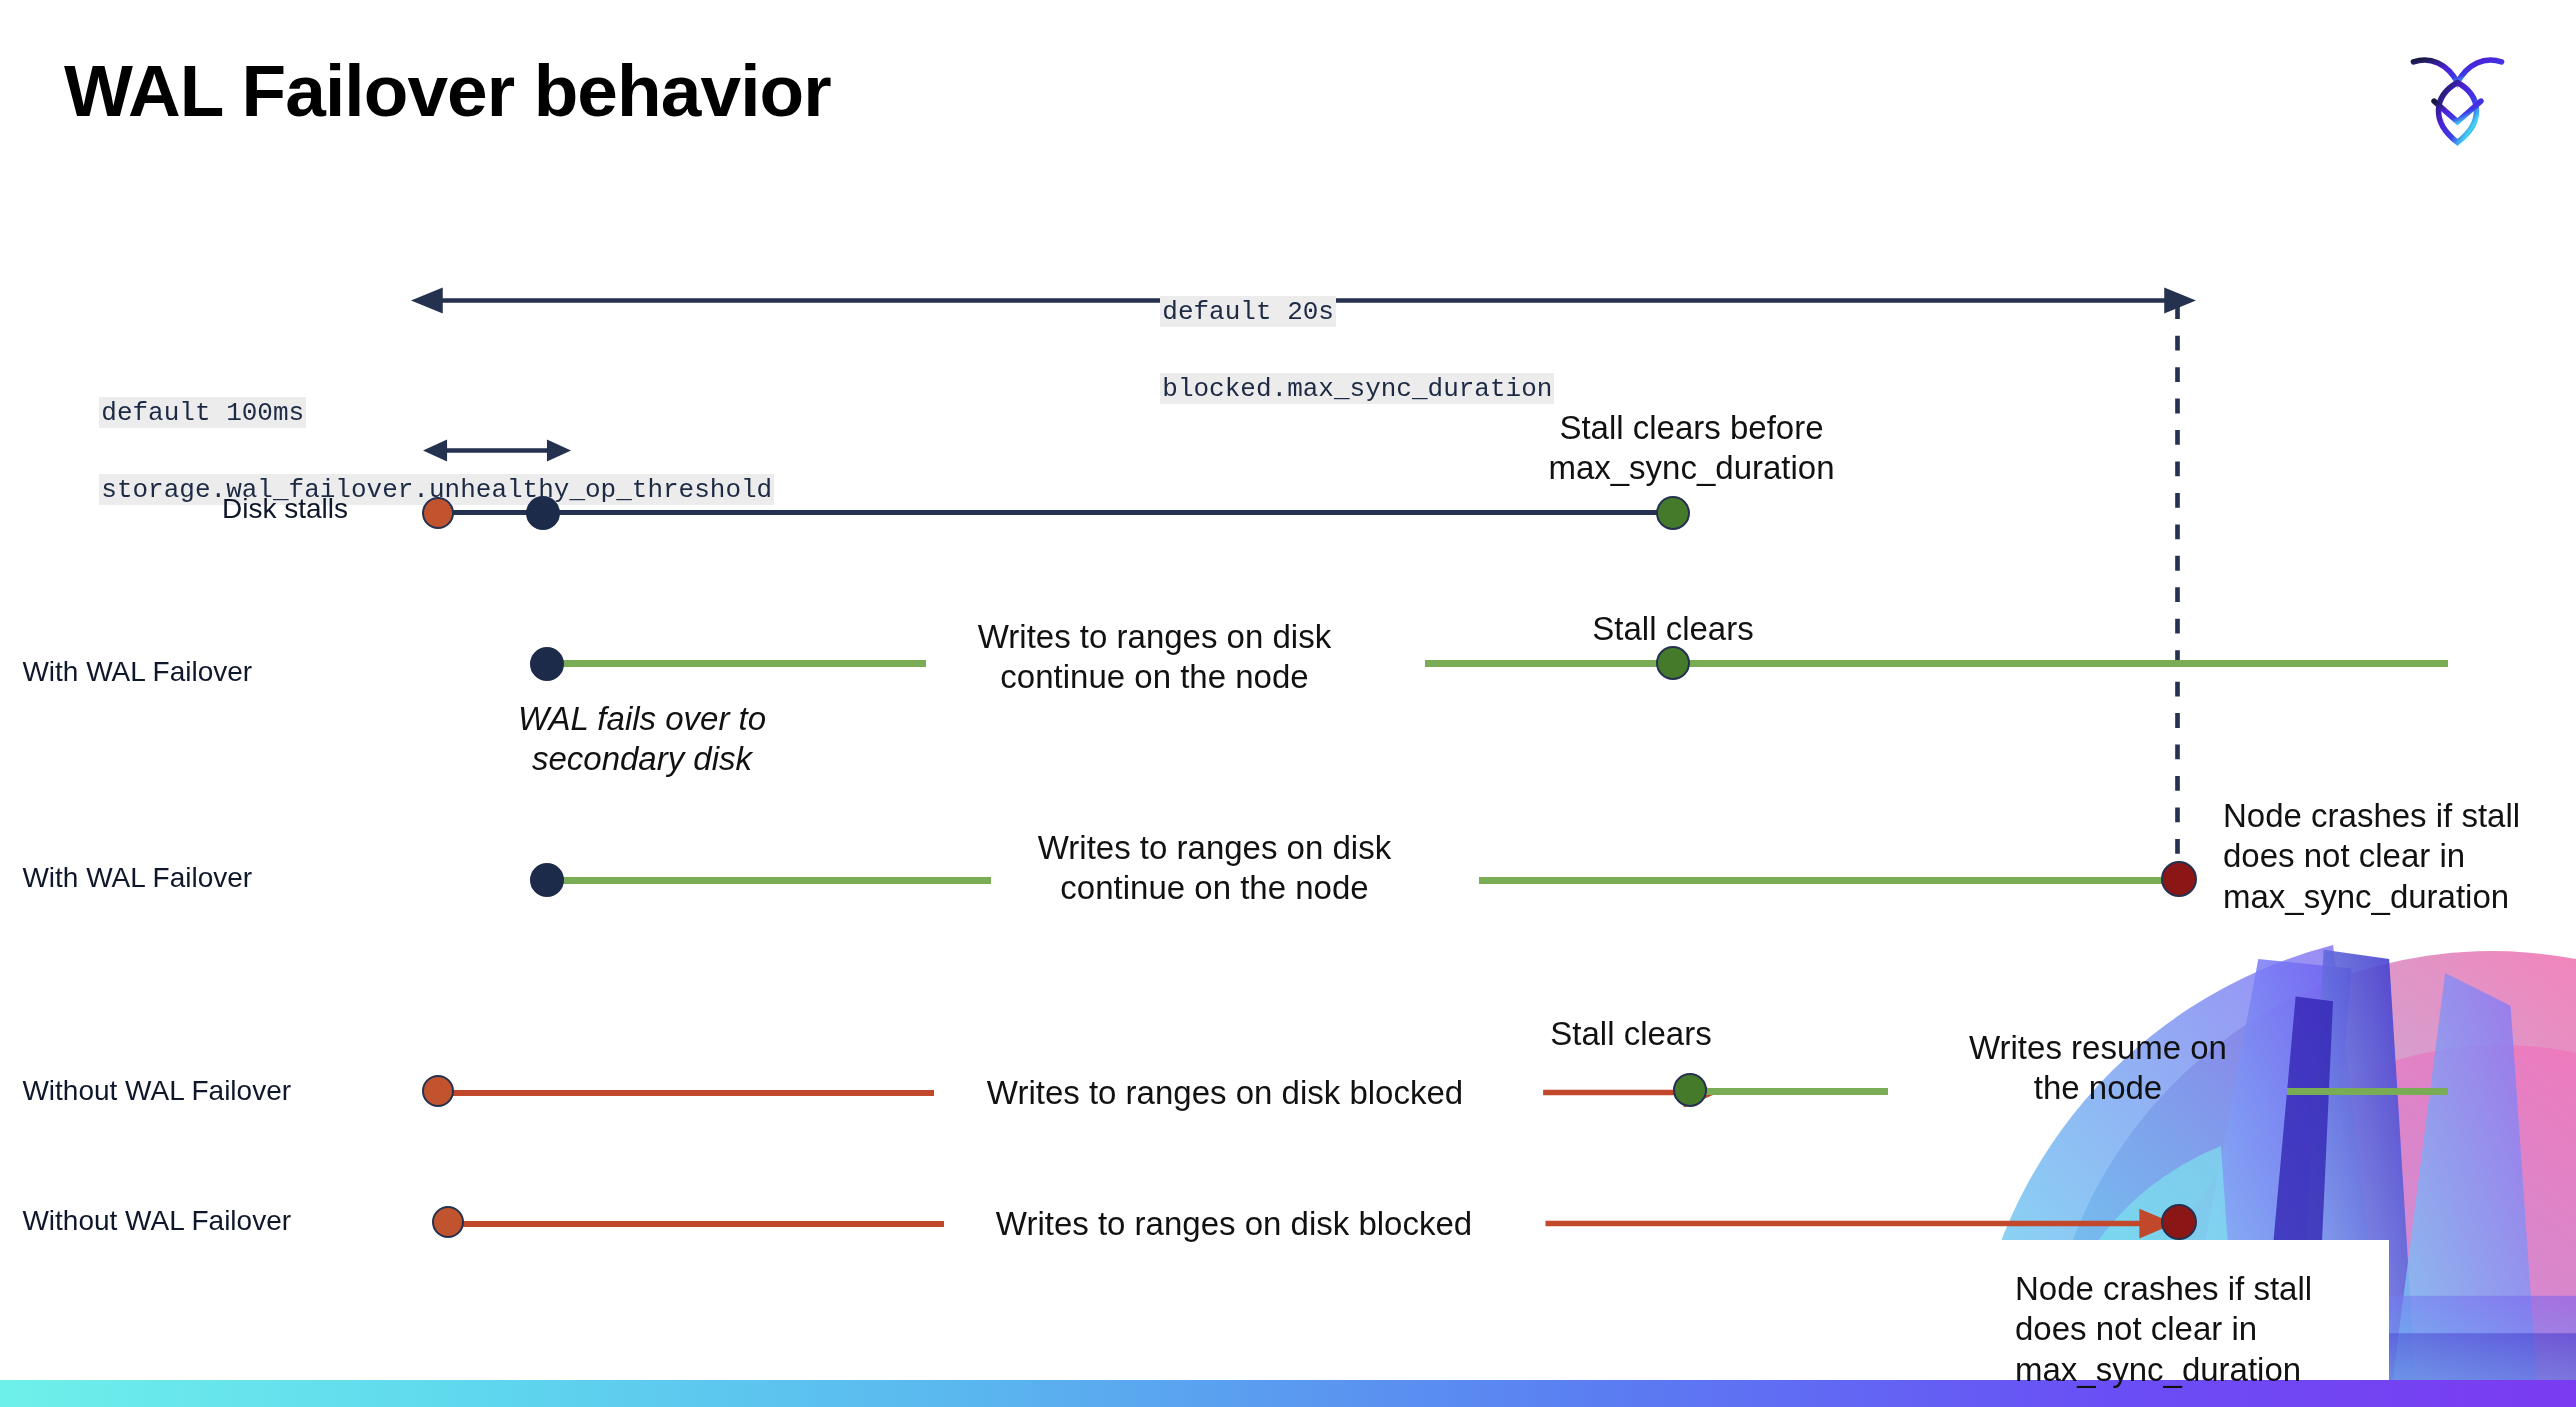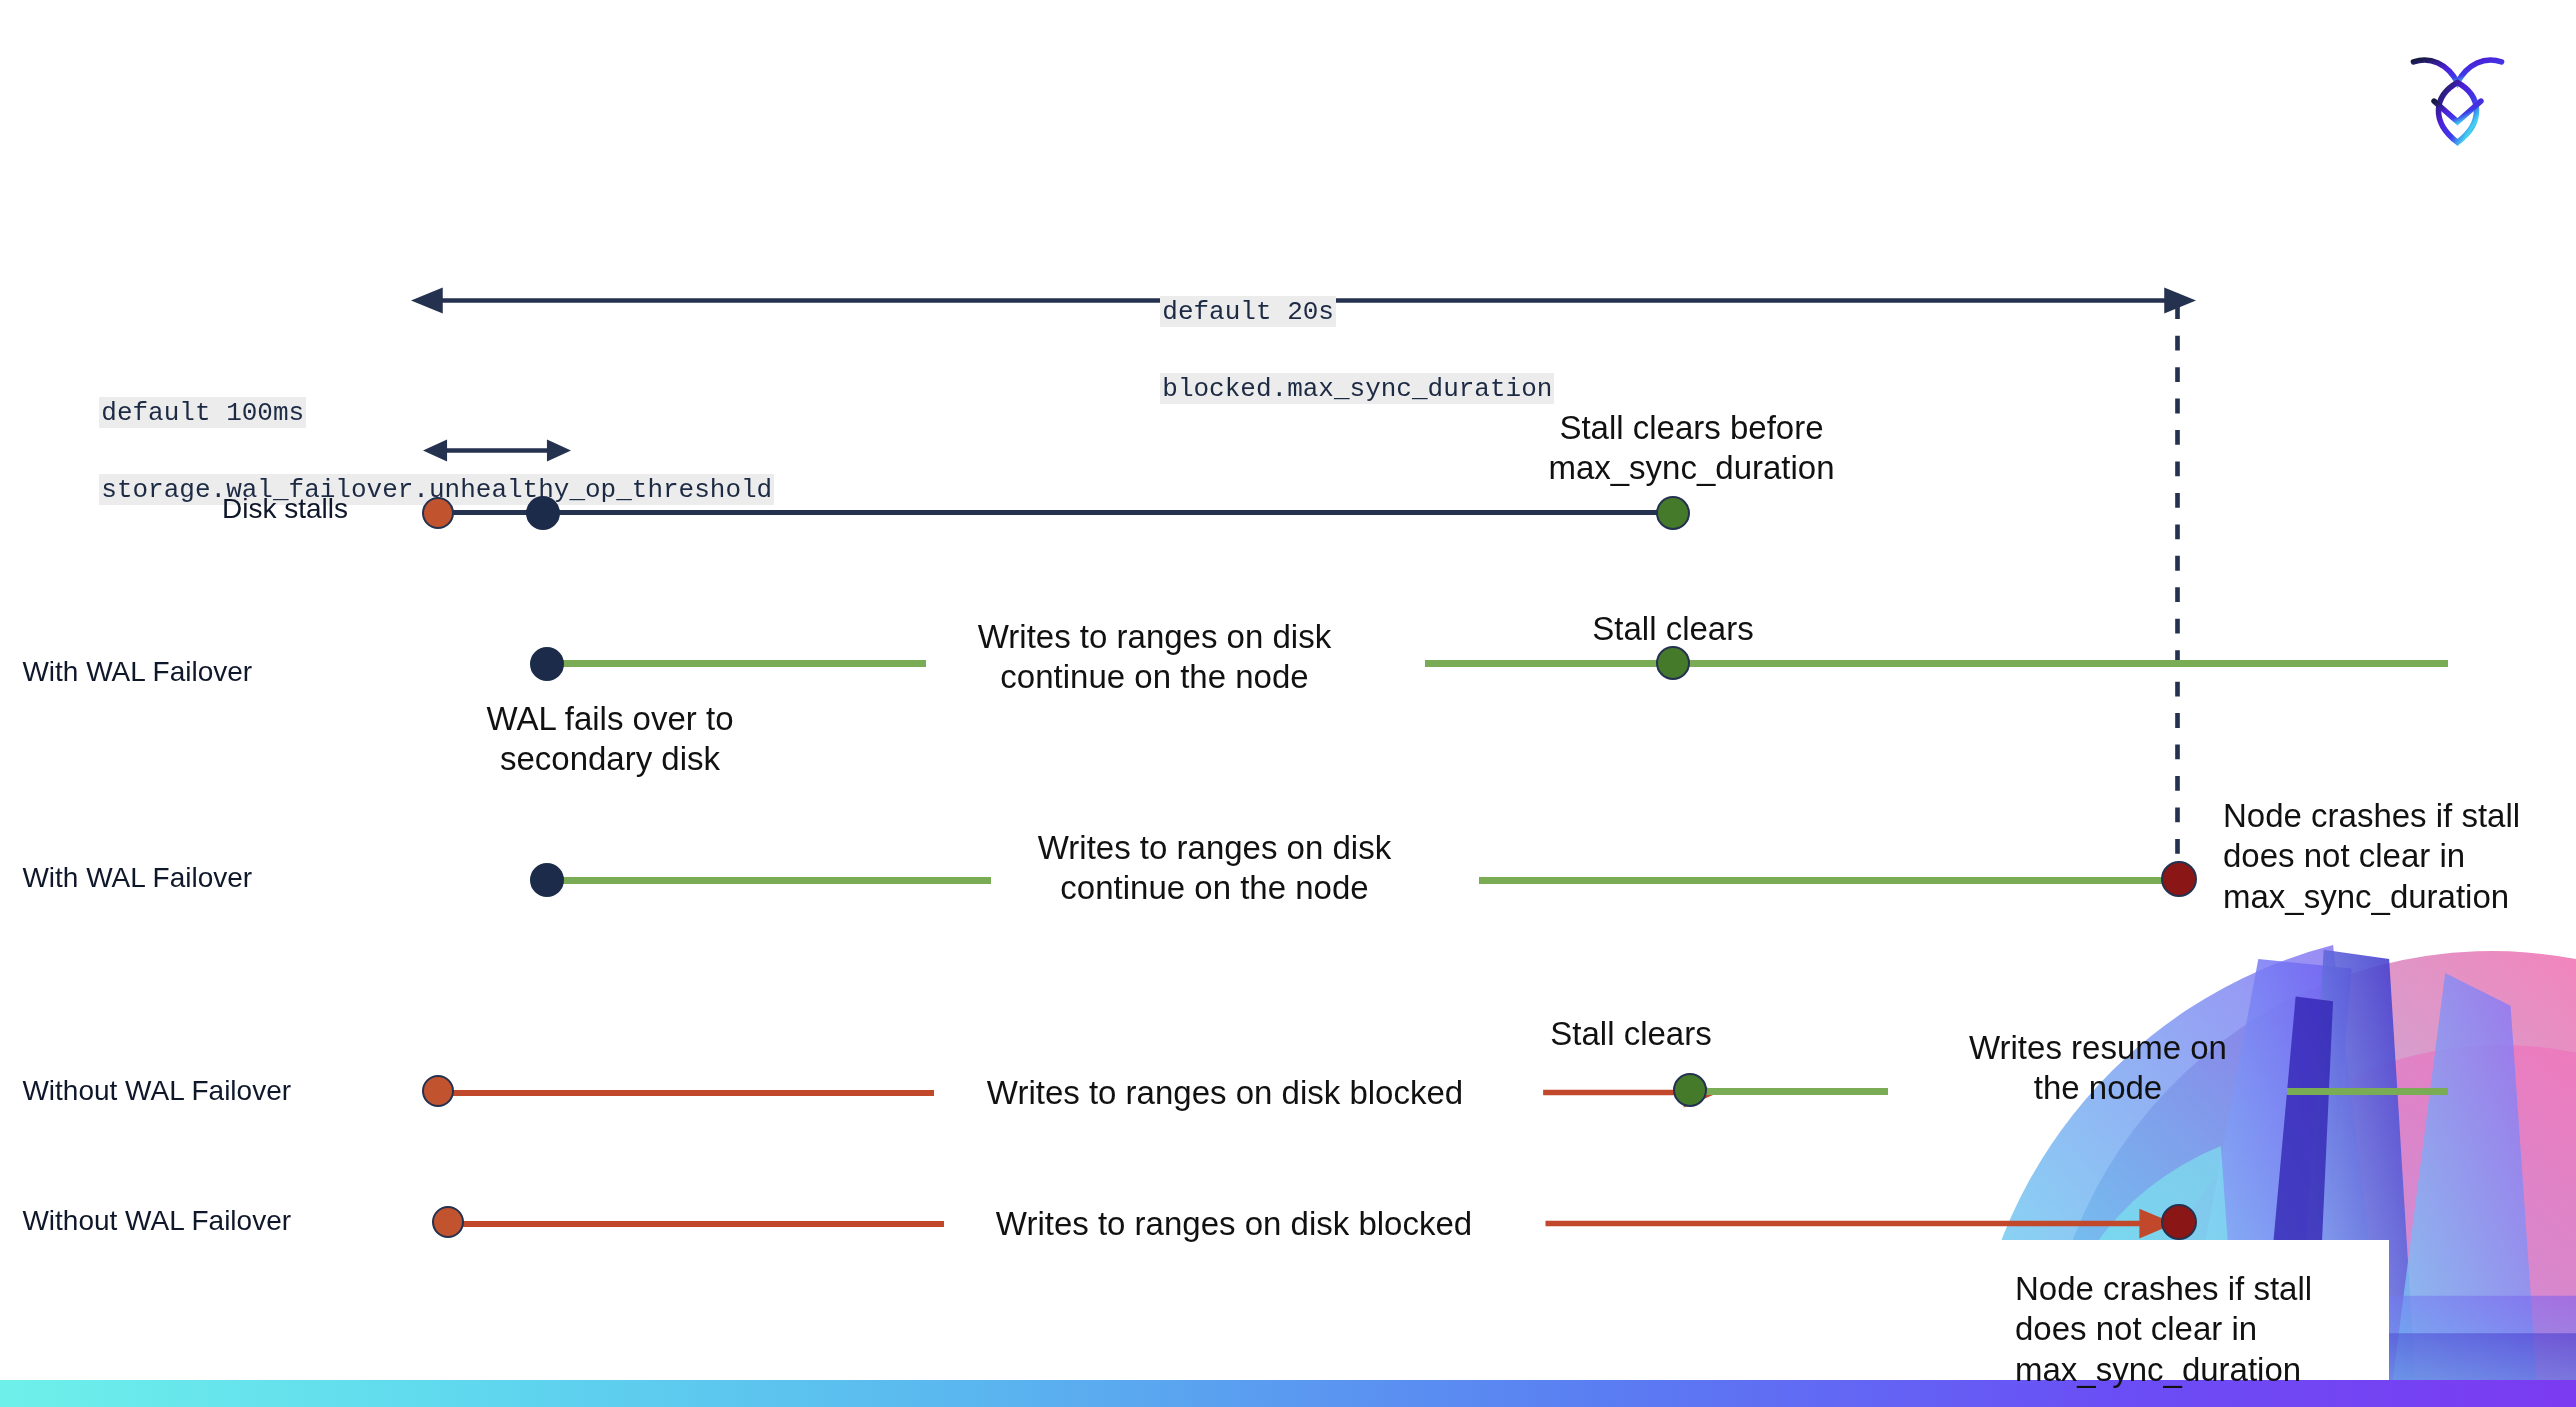--- a/index.html
+++ b/index.html
@@ -119,20 +119,21 @@
     <path d="M560 680 L600 240 L640 245 L620 680 Z" fill="#2f1fb0" opacity="0.75"></path>
     <path d="M480 560 L900 560 L900 680 L480 680 Z" fill="url(#g3)" opacity="0.55"></path>
     <path d="M330 680 A 300 300 0 0 1 520 400 L540 680 Z" fill="#7ef0ee" opacity="0.55"></path>
     <path d="M200 680 L260 600 L900 600 L900 680 Z" fill="url(#g5)" opacity="0.5"></path>
   </svg>
 
   <div class="maskbox" style="left:1942px;top:1240px;width:447px;height:140px;"></div>
 
   <div class="bottombar"></div>
 
+  <div class="title">WAL Failover behavior</div>
 
   <svg class="logo" viewBox="0 0 110 130">
     <defs>
       <linearGradient id="lg" x1="0" y1="0" x2="1" y2="1">
         <stop offset="0" stop-color="#151b3d"></stop>
         <stop offset="0.35" stop-color="#4b1fd6"></stop>
         <stop offset="0.62" stop-color="#3f3ae8"></stop>
         <stop offset="0.82" stop-color="#42d6f0"></stop>
         <stop offset="1" stop-color="#2a2fb8"></stop>
       </linearGradient>
@@ -186,21 +187,21 @@
 
   <div class="seg green" style="left:547px;top:660px;width:379px;"></div>
   <div class="seg green" style="left:1425px;top:660px;width:1023px;"></div>
 
   <div class="dot navy" style="left:530px;top:647px;width:34px;height:34px;"></div>
   <div class="dot green" style="left:1656px;top:646px;width:34px;height:34px;"></div>
 
   <div class="note" style="left:935px;top:617px;width:439px;">Writes to ranges on disk
 continue on the node</div>
   <div class="note" style="left:1533px;top:609px;width:280px;">Stall clears</div>
-  <div class="note" style="left:442px;top:699px;width:336px;">WAL fails over to
+  <div class="note" style="left:474px;top:699px;width:336px;font-style:italic;">WAL fails over to
 secondary disk</div>
 
   <div class="rowlabel" style="left:22.4px;top:862px;">With WAL Failover</div>
 
   <div class="seg green" style="left:547px;top:877px;width:444px;"></div>
   <div class="seg green" style="left:1479px;top:877px;width:696px;"></div>
 
   <div class="dot navy" style="left:530px;top:863px;width:34px;height:34px;"></div>
   <div class="dot darkred" style="left:2161px;top:861px;width:36px;height:36px;"></div>
 

